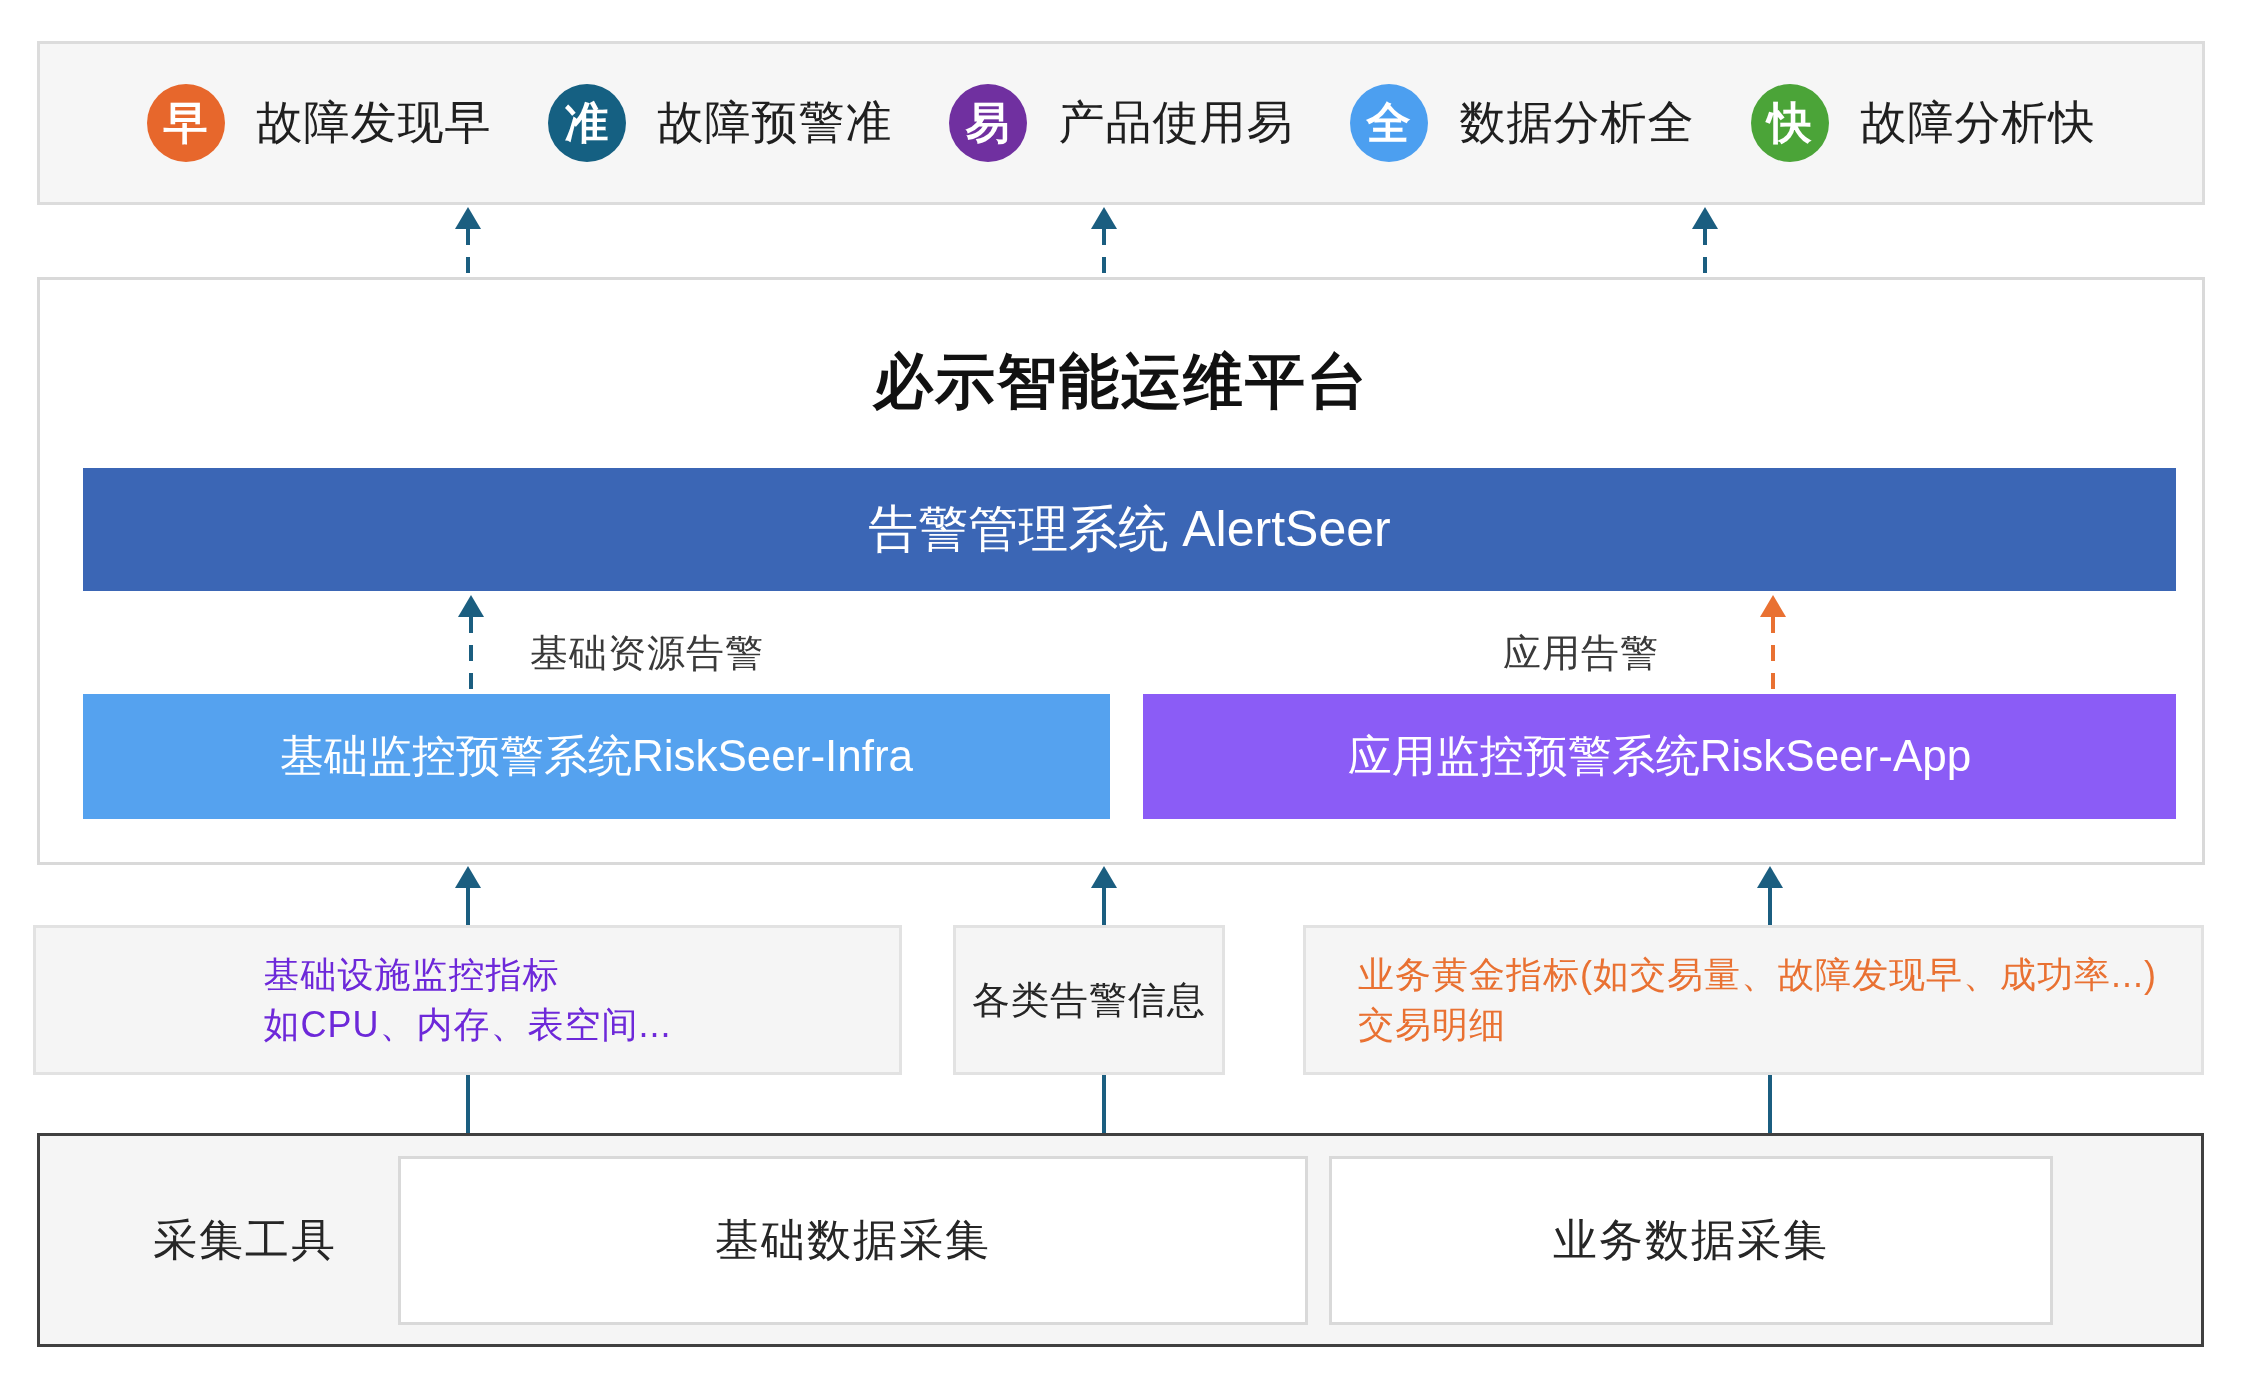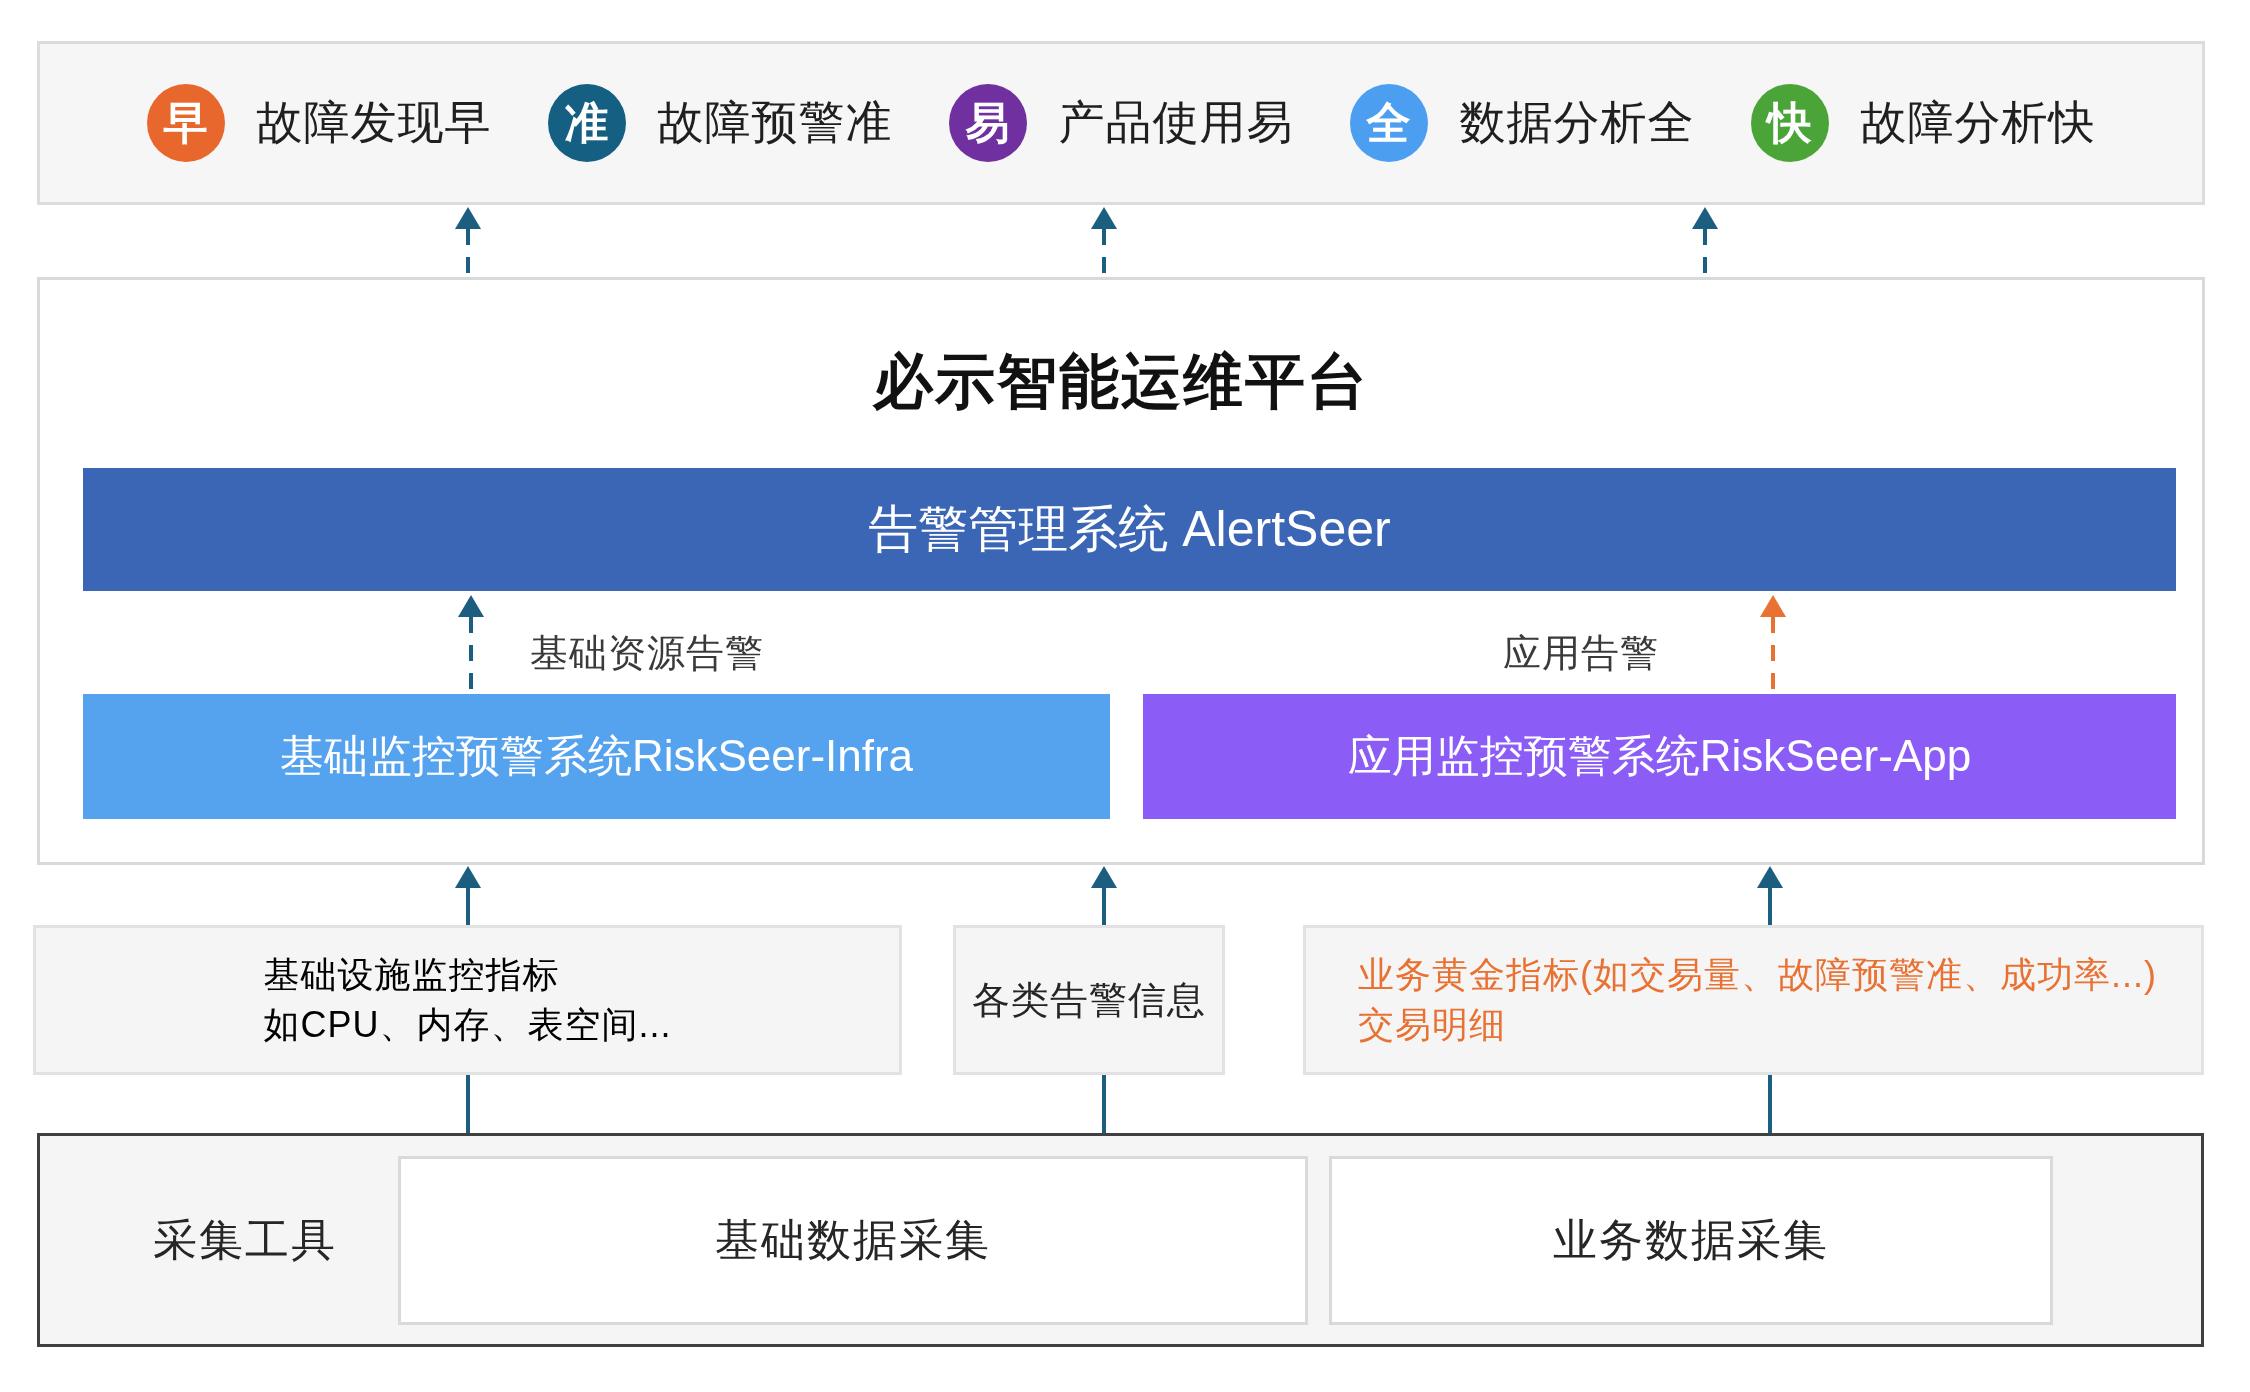--- a/index.html
+++ b/index.html
@@ -157,29 +157,29 @@
 <div class="v-arrow solid" style="left: 1091px; top: 866px; height: 59px; color: rgb(27, 94, 128);">
   <div class="head"></div>
   <div class="shaft"></div>
 </div>
 <div class="v-arrow solid" style="left: 1757px; top: 866px; height: 59px; color: rgb(27, 94, 128);">
   <div class="head"></div>
   <div class="shaft"></div>
 </div>
 
 <div class="info-box infra-metrics-box">
-  <div class="lines" style="color: #000000;">
+  <div class="lines" style="color: #6d28d9;">
     <div>基础设施监控指标</div>
     <div>如CPU、内存、表空间...</div>
   </div>
 </div>
 <div class="info-box alerts-box">各类告警信息</div>
 <div class="info-box business-box">
   <div class="lines" style="color: rgb(233, 113, 50);">
-    <div>业务黄金指标(如交易量、故障预警准、成功率...)</div>
+    <div>业务黄金指标(如交易量、故障发现早、成功率...)</div>
     <div>交易明细</div>
   </div>
 </div>
 
 <div class="v-line" style="left: 466px; top: 1075px; height: 58px; background-color: rgb(27, 94, 128);"></div>
 <div class="v-line" style="left: 1102px; top: 1075px; height: 58px; background-color: rgb(27, 94, 128);"></div>
 <div class="v-line" style="left: 1768px; top: 1075px; height: 58px; background-color: rgb(27, 94, 128);"></div>
 
 <div class="collection-box">
   <div class="collection-label">采集工具</div>

